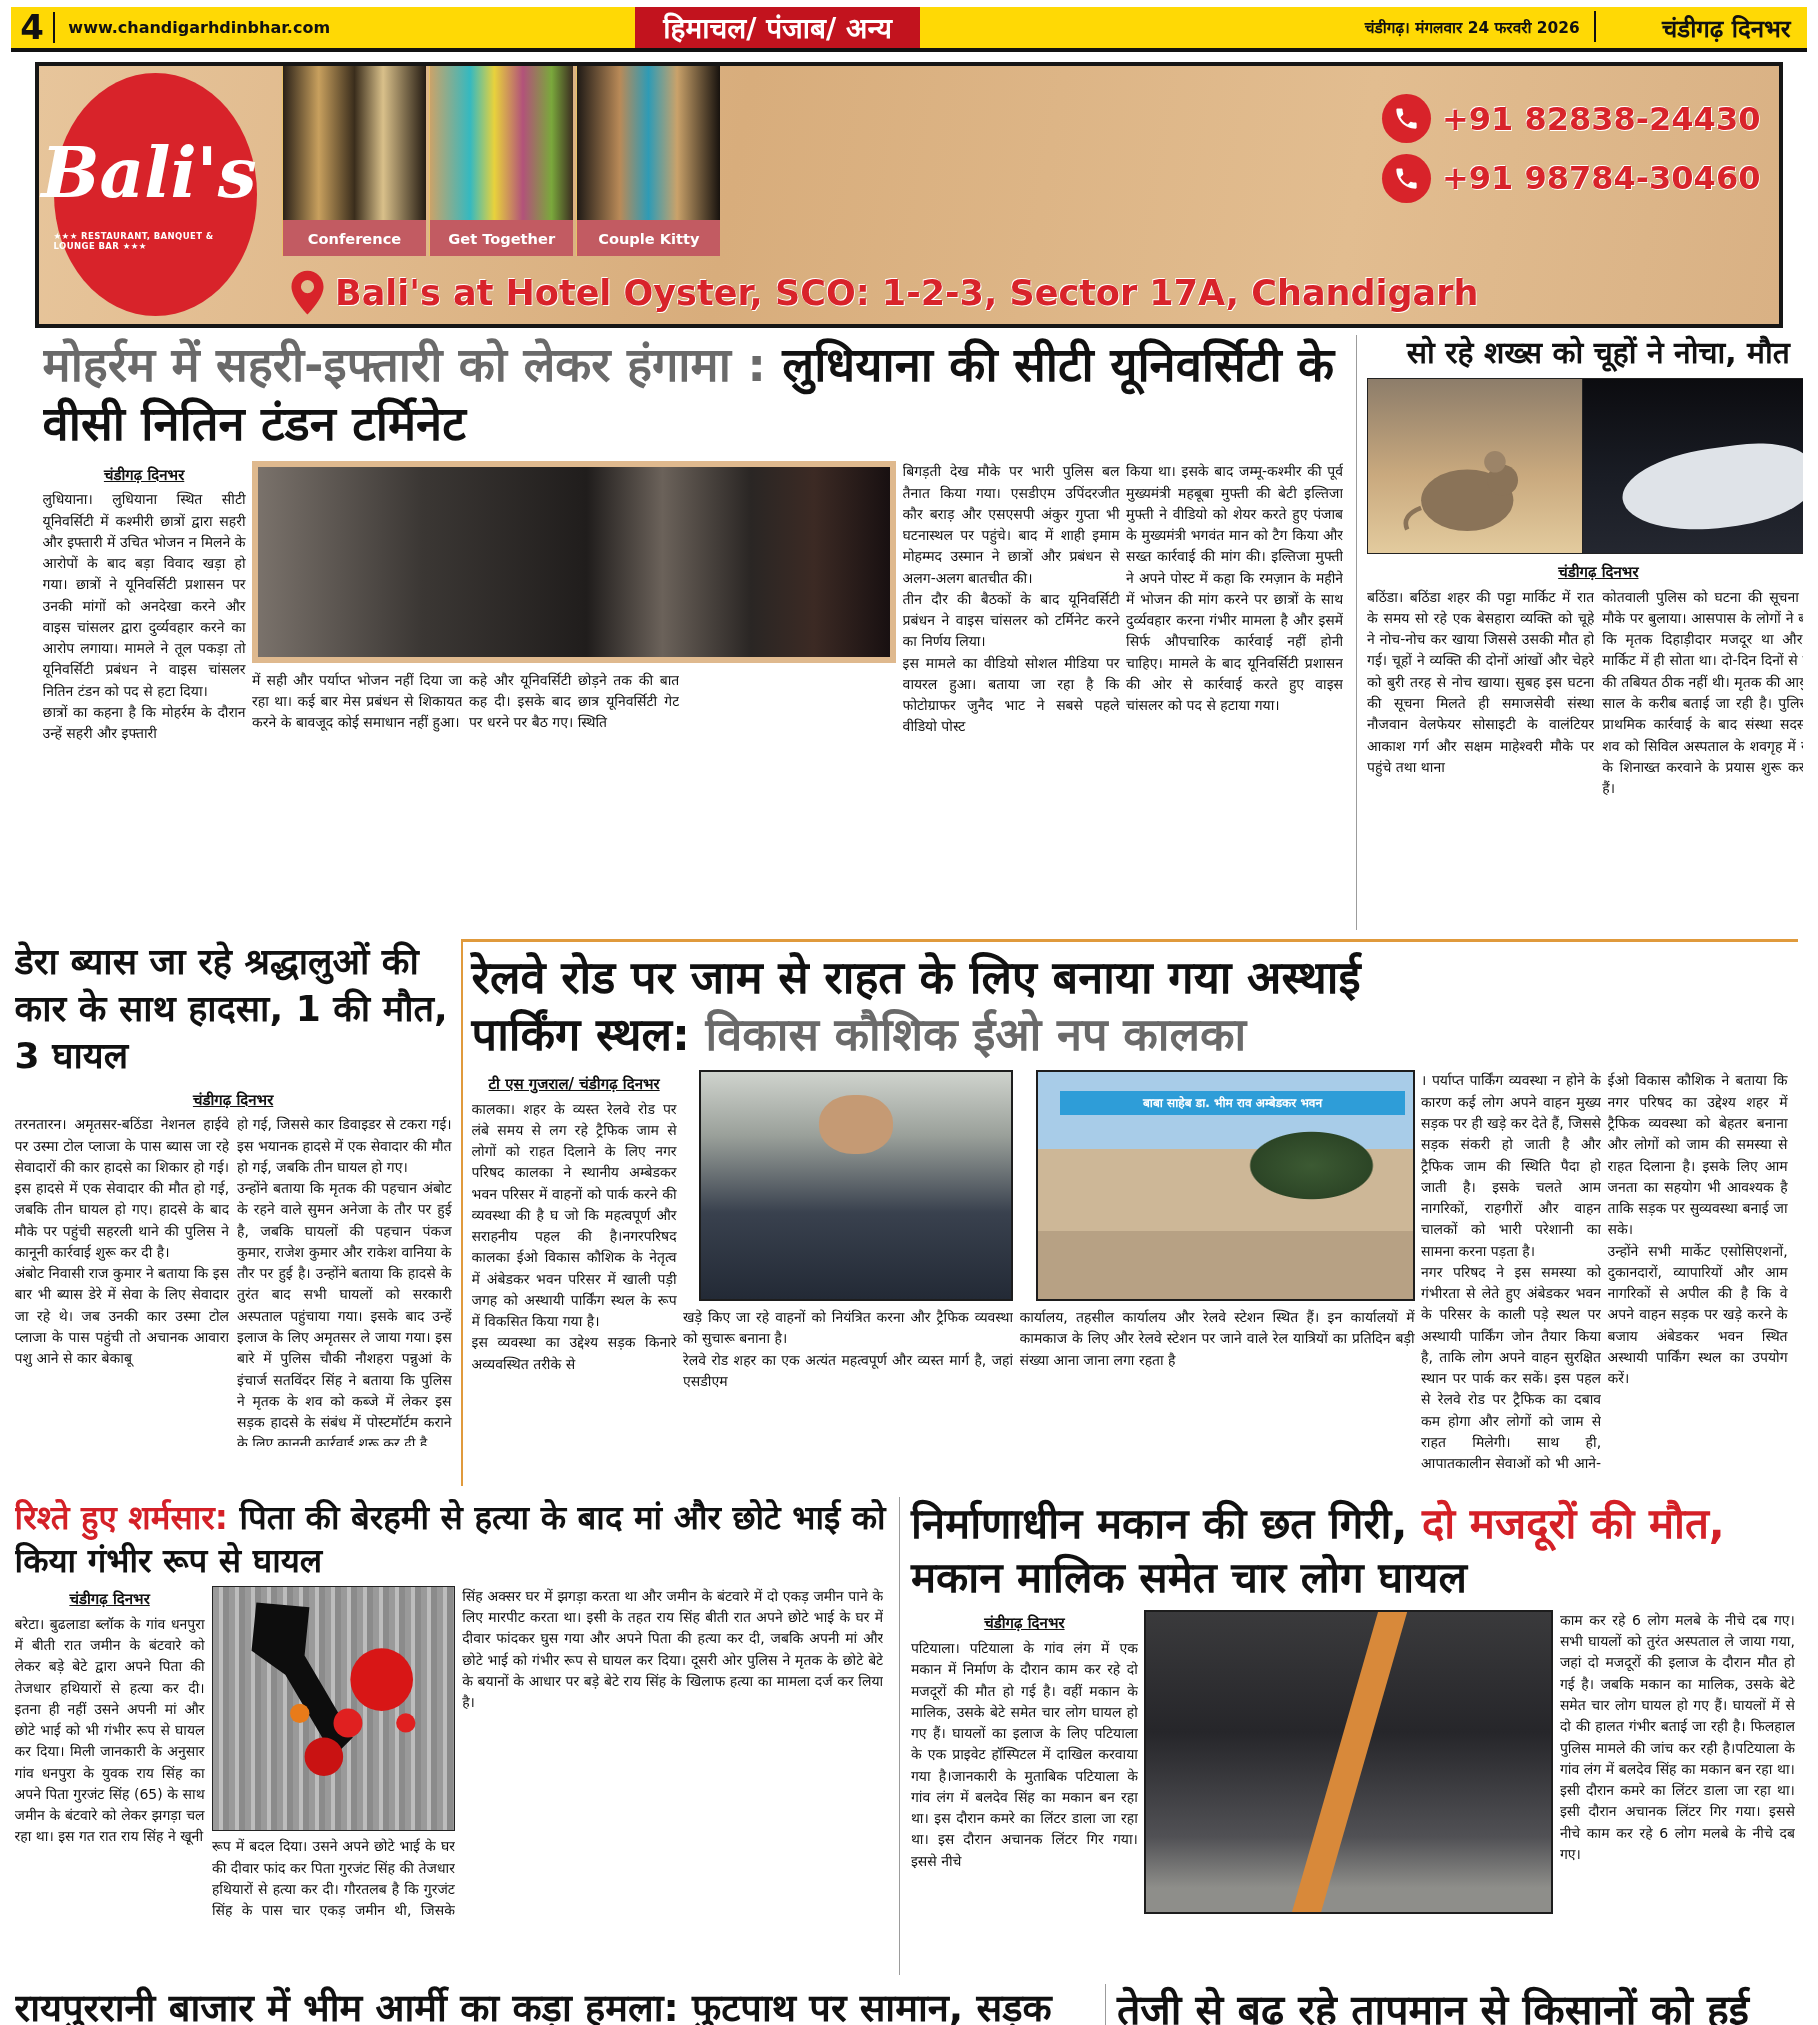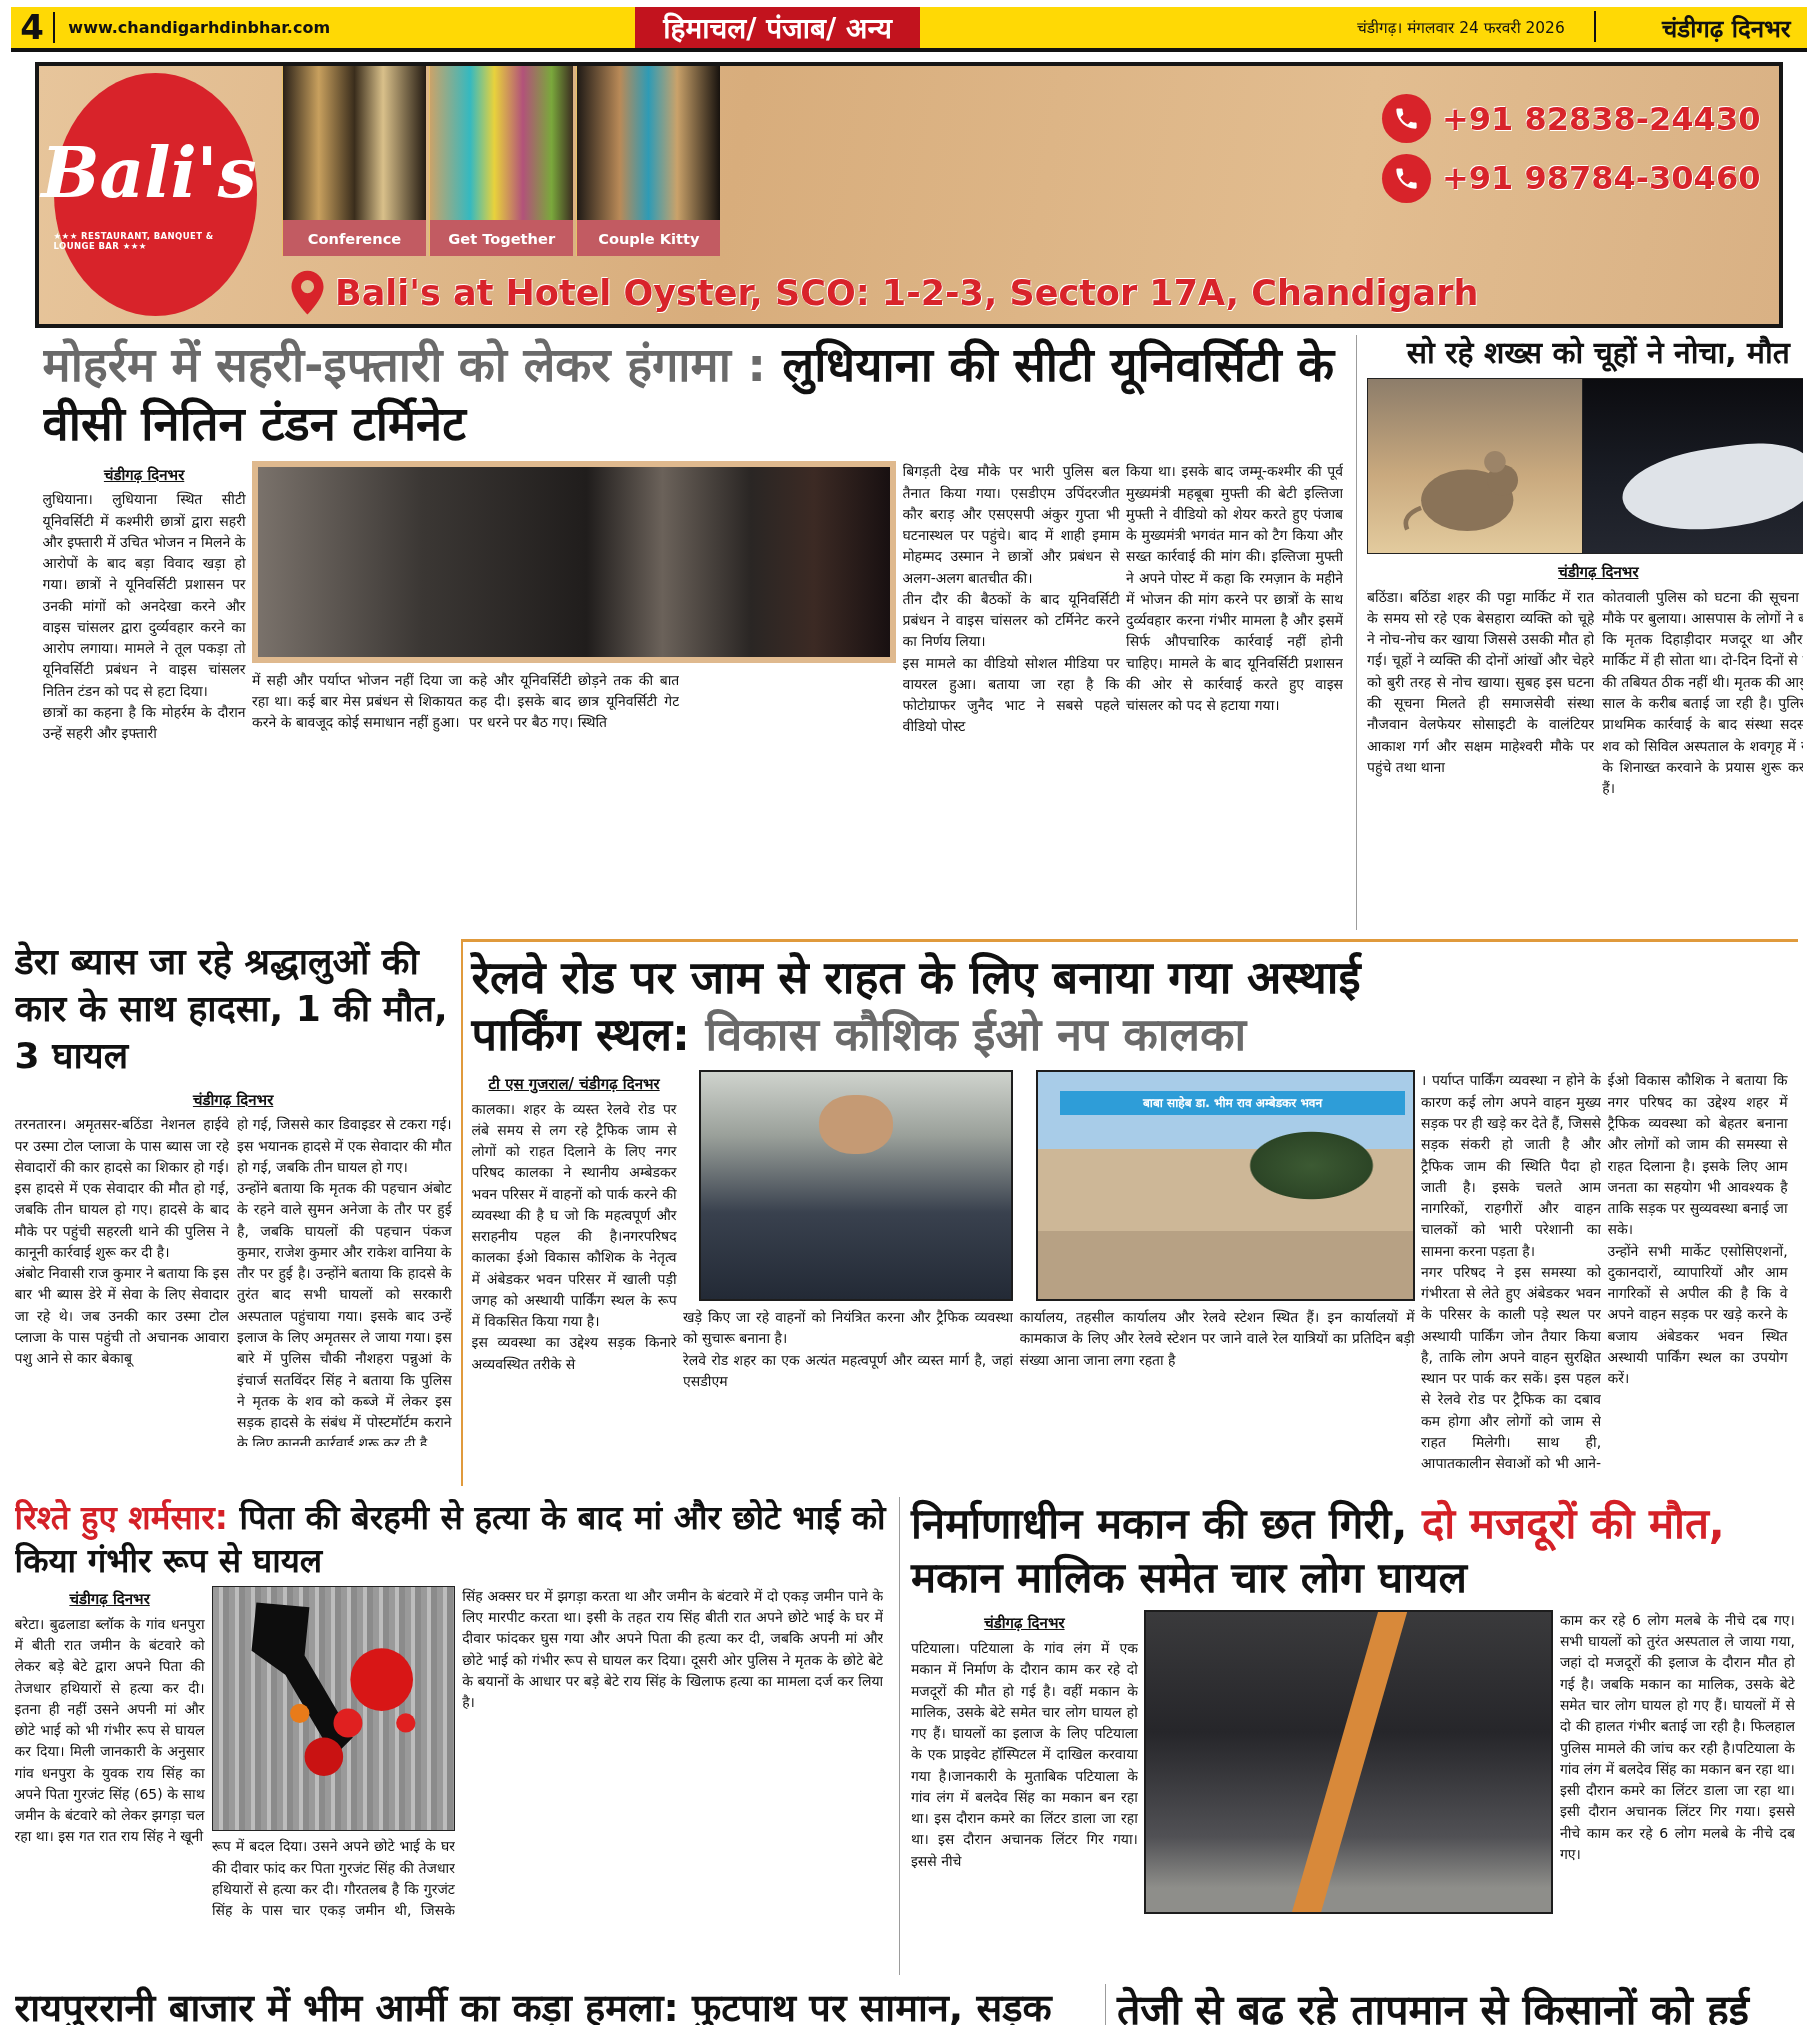--- a/index.html
+++ b/index.html
@@ -5,21 +5,21 @@
   html,body{margin:0;padding:0;background:#e8e8e8;}
   #paper{width:1818px;height:2672px;background:#fff;position:relative;overflow:hidden;
          font-family:"DejaVu Sans",sans-serif;color:#111;}
   
   .topbar{height:41px;margin:6.5px 11.3px 0;background:#FFD905;display:flex;align-items:center;position:relative;}
   .pagenum{font-size:34px;font-weight:800;padding:0 9px;line-height:1;}
   .pn-rule{width:1.6px;height:31px;background:#111;}
   .website{font-weight:800;font-size:16px;margin-left:13.8px;}
   .sectionbox{position:absolute;left:624px;top:0;height:100%;padding:0 28px;background:#C2131E;color:#fff;
               display:flex;align-items:center;font-size:28px;font-weight:800;}
-  .dateblock{position:absolute;right:242px;top:0;height:100%;display:flex;align-items:center;font-size:15.4px;font-weight:400;}
+  .dateblock{position:absolute;right:227px;top:0;height:100%;display:flex;align-items:center;font-size:15.4px;font-weight:700;}
   .mast-rule{position:absolute;right:211px;top:4.9px;width:1.6px;height:31px;background:#111;}
   .masthead{position:absolute;right:16px;top:0;height:100%;display:flex;align-items:center;font-size:24px;font-weight:800;}
   .blackrule{height:4.9px;background:#111;margin:0 11.3px;}
   
   .ad{margin:9.7px 35px 0;height:258px;border:4px solid #161616;position:relative;
       background:linear-gradient(100deg,#e7c59b,#d8ad7c 40%,#e2bd90 75%,#d9b184);}
   .ad-logo{position:absolute;left:14.6px;top:7.3px;width:203px;height:243px;background:#D8232A;border-radius:50%;
            display:flex;flex-direction:column;align-items:flex-end;justify-content:center;color:#fff;}
   .ad-brand{font-family:"DejaVu Serif",serif;font-style:italic;font-size:69px;font-weight:700;line-height:1;}
   .ad-tag{font-size:8.5px;font-weight:700;margin-top:24px;letter-spacing:0.4px;}

